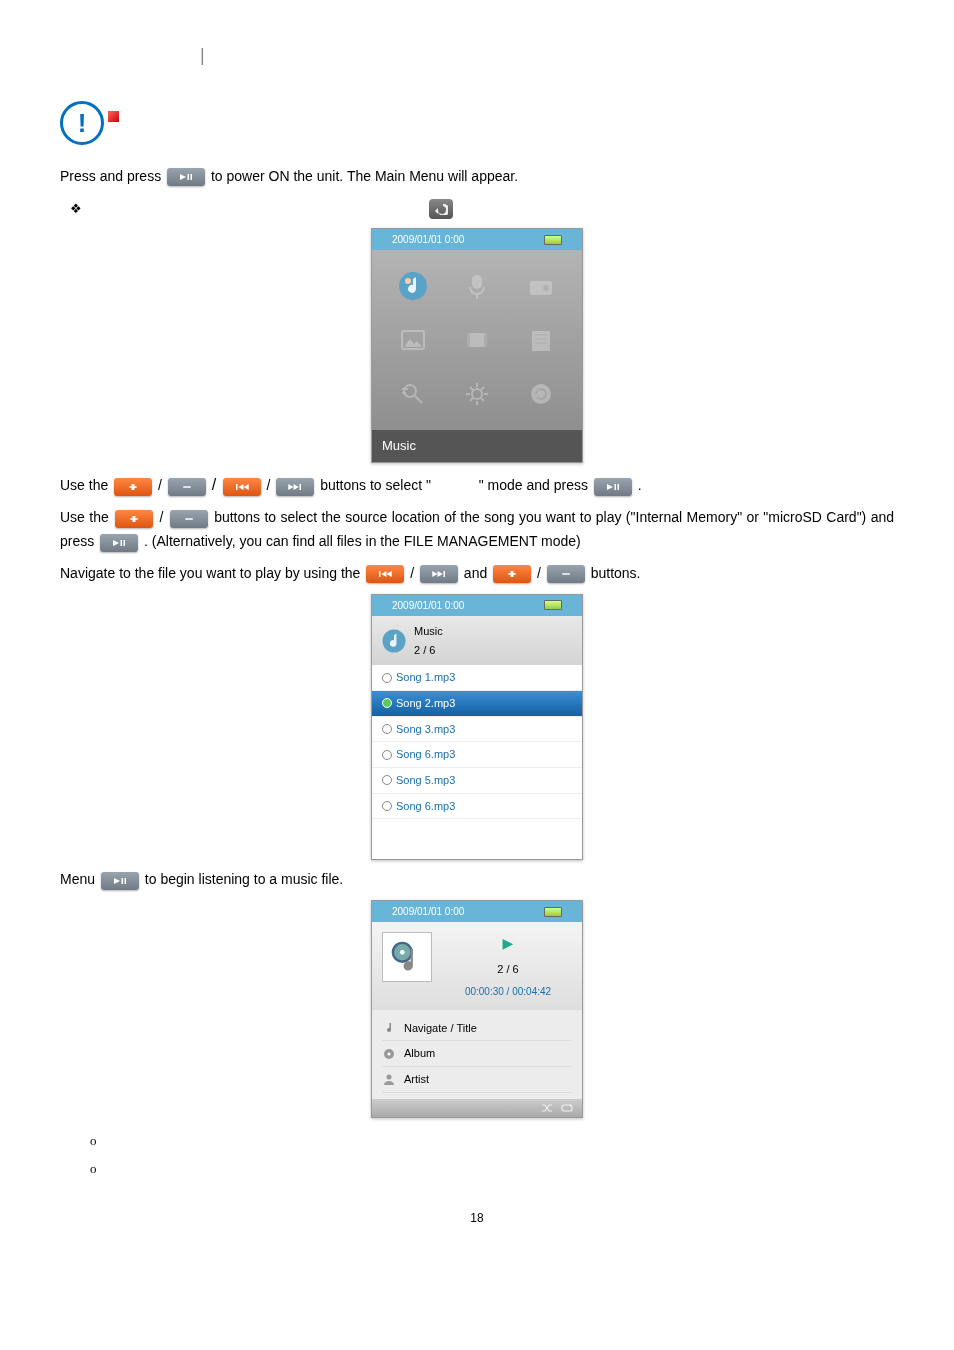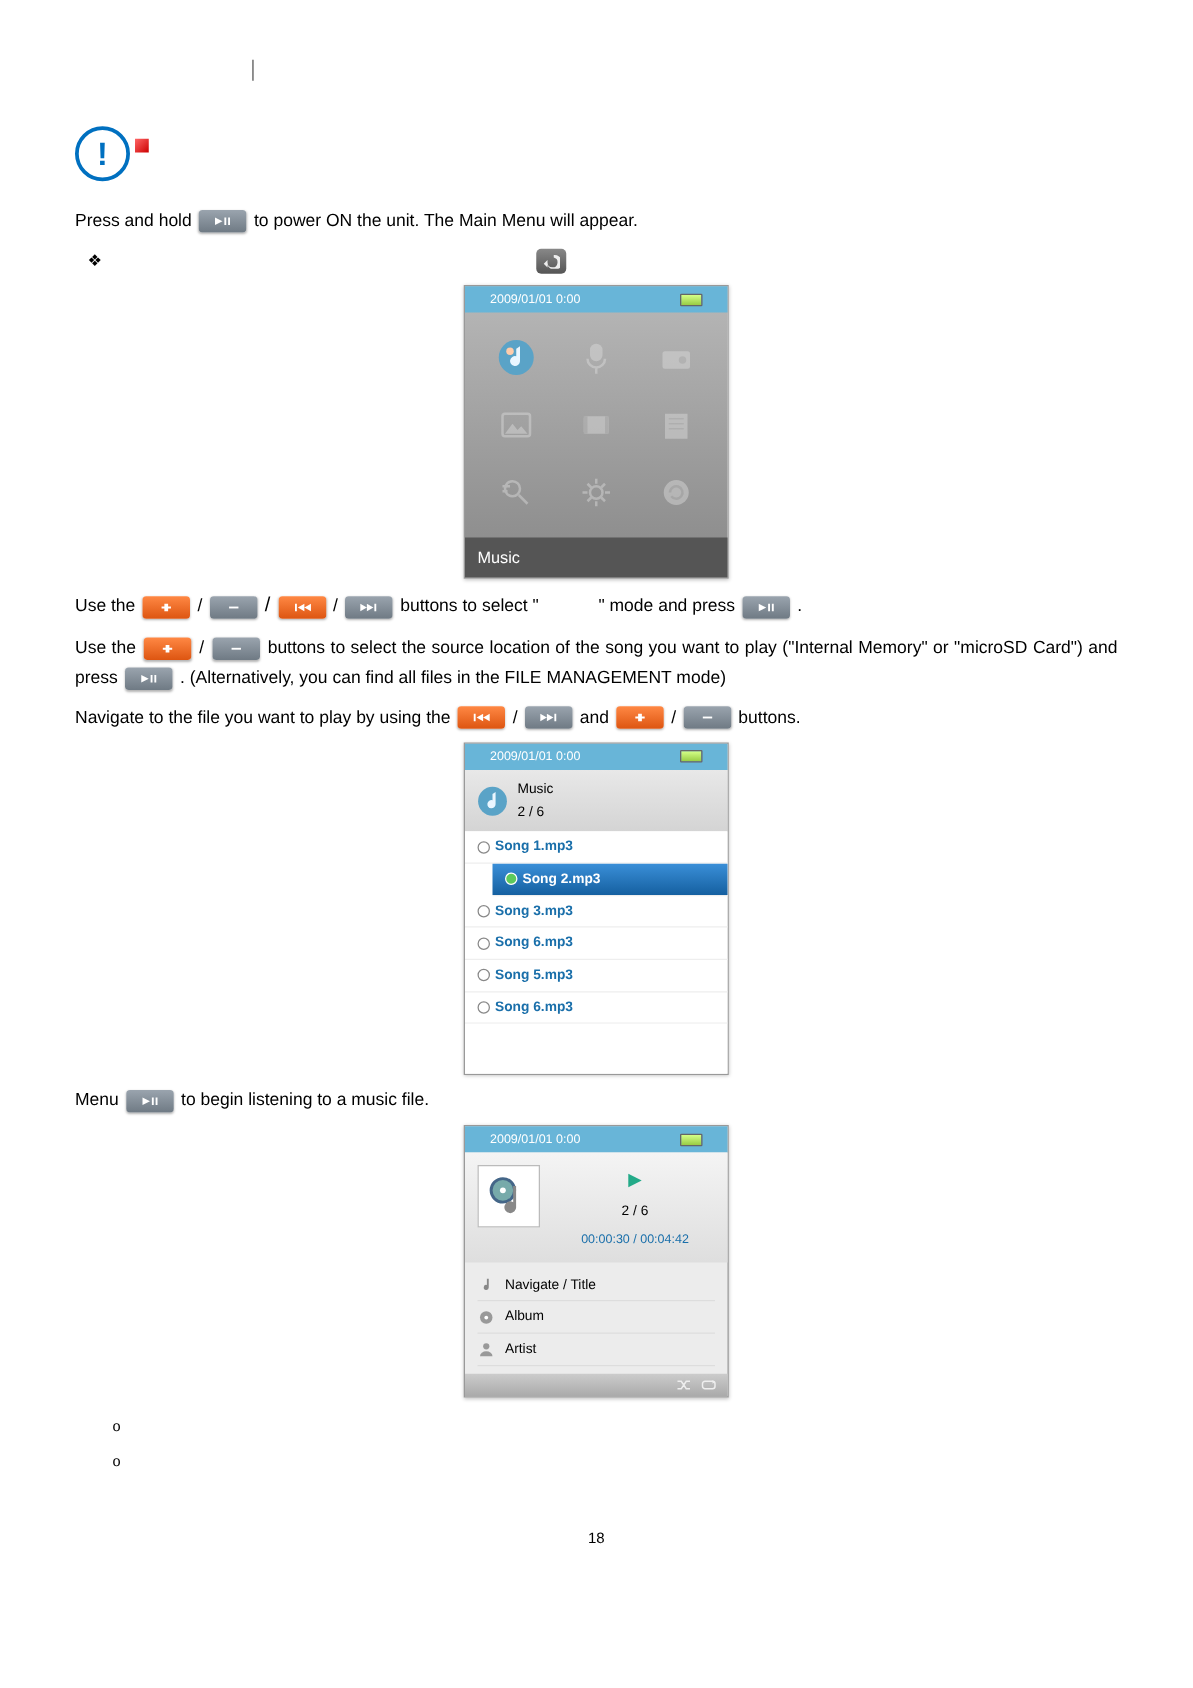--- a/index.html
+++ b/index.html
@@ -143,26 +143,24 @@
     background: #fff;
   }
   .file-row {
     padding: 3px 10px;
     font-size: 11px;
     color: #1a6faa;
     border-bottom: 1px solid #eee;
     display: flex;
     align-items: center;
     gap: 4px;
-    font-weight: bold;
   }
   .file-row.selected {
     background: linear-gradient(#3a8fd8, #1560a0);
     color: #fff;
-    margin-left: 22px;
   }
   .file-row .dot {
     width: 8px; height: 8px; border-radius: 50%; border: 1px solid #888;
     display: inline-block;
   }
   .file-row.selected .dot { background: #5cc95c; border-color: #fff; }
   .blank-rows { height: 40px; background: #fff; }
   .player-screen {
     background: #ececec;
   }
@@ -209,40 +207,40 @@
     gap: 6px;
   }
   .note-ico {
     width: 14px; height: 14px;
   }
   .bullets { margin-top: 8px; }
   .bullets div { margin: 6px 0 6px 30px; font-family: 'Times New Roman', serif; font-size: 13px;}
   .page-num {
     text-align: center;
     font-size: 12px;
-    margin-top: 40px;
+    margin-top: 28px;
   }
   p { margin: 8px 0; }
   .justify { text-align: justify; }
 </style>
 </head>
 <body>
 
 
 
 <div class="cursor-bar">|</div>
 
 <div class="alert-icon">
     <span>!</span>
   </div>
 
 <div class="red-square"></div>
 
 <p>
-  <span>Press and hold </span>
+  <span>Press and press </span>
   <span class="btn btn-gray">
     <svg viewBox="0 0 24 12">
         <path d="M4 2 L12 6 L4 10 Z M14 2 h2 v8 h-2 Z M18 2 h2 v8 h-2 Z" fill="#fff"></path>
       </svg>
   </span>
   <span> to power ON the unit. The Main Menu will appear.</span>
 </p>
 
 <p>
   <span class="diamond">❖</span>

